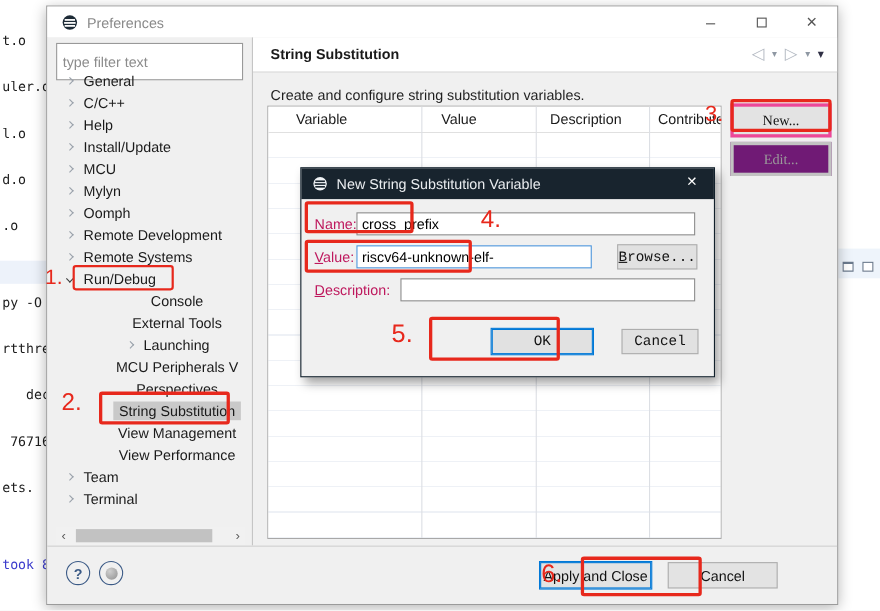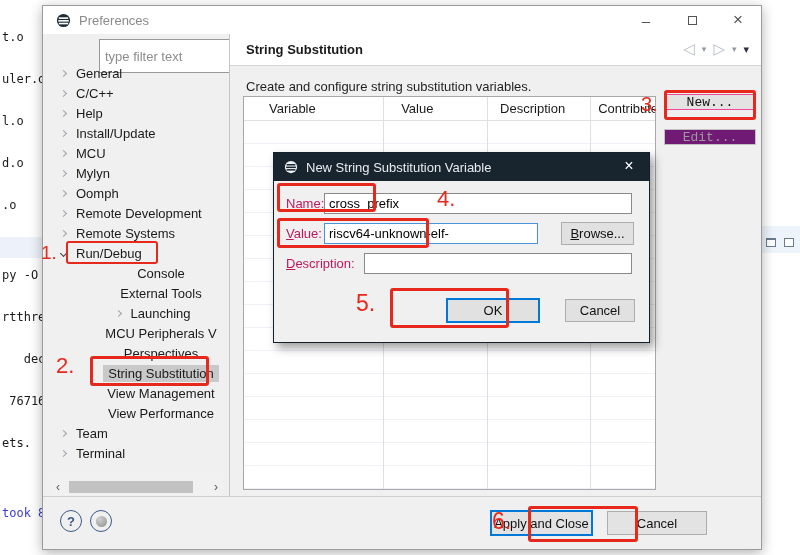--- a/index.html
+++ b/index.html
@@ -25,21 +25,21 @@
   .titlebar .appicon { margin-left:13px; width:15px; height:15px; }
   .titlebar .wtitle { margin-left:8px; font-size:13px; color:#8a8a8a; }
   .wctrls { position:absolute; right:0; top:0; height:28px; display:flex; }
   .wctrl { width:46px; height:28px; display:flex; align-items:center; justify-content:center; color:#555; font-size:15px; }
   .maxbox { width:9px; height:9px; border:1px solid #555; }
 
   
   .leftpane { position:absolute; left:0; top:28px; width:186px; bottom:53px; background:#f0f0f0; }
   .vsep { position:absolute; left:186px; top:28px; bottom:53px; width:1px; background:#c5c5c5; }
   .filter { position:absolute; left:8px; top:5px; width:170px; height:21px; border:1px solid #999;
-            background:#fff; font-size:13px; padding:16px 5px; color:#737373; font-family:"Liberation Sans",sans-serif;margin-left:48px; }
+            background:#fff; font-size:13px; padding:16px 5px; color:#737373; font-family:"Liberation Sans",sans-serif; }
   .filter::placeholder { color:#8c8c8c; }
   .tree { position:absolute; left:8px; top:29px; width:174px; }
   .trow { height:20px; display:flex; align-items:center; font-size:13px; white-space:nowrap; overflow:hidden; }
   .chev { width:5px; height:5px; border:solid #9aa2ab; border-width:0 1.4px 1.4px 0; display:inline-block;
           transform:rotate(-45deg); margin-right:10px; flex:0 0 auto; }
   .chev.exp { transform:rotate(45deg); border-color:#3c3c3c; }
   .lvl0 { padding-left:10px; }
   .lvl1 { padding-left:30px;justify-content:center; }
   .lvl1.noc { padding-left:46px; }
   .sel .tlabel { background:#c9c9c9; padding:1px 5px; }
@@ -56,22 +56,22 @@
   .nav-arr { color:#b3b9c2; font-size:15px; }
   .nav-dd  { color:#8f98a3; font-size:9px; }
   .nav-menu{ color:#2f2f44; font-size:11px; }
   .rp-desc { position:absolute; left:16px; top:45px; font-size:13px; color:#1f1f1f; }
   .vtable { position:absolute; left:13px; top:62px; width:413px; height:394px; background:#fff; border:1px solid #a8a8a8; }
   .thead { position:absolute; left:0; top:0; right:0; height:24px; background:#fff; border-bottom:1px solid #e0e0e0; display:flex;padding-left:18px; }
   .th { font-size:13px; padding:4px 0 0 7px; white-space:nowrap; overflow:hidden; }
   .tbody { position:absolute; left:0; top:24px; right:0; bottom:0;
            background:repeating-linear-gradient(#fff 0 22px, #eef1f6 22px 23px); }
   .colsep { position:absolute; top:0; bottom:0; width:1px; background:#dcdfe4; }
-  .side-btn { position:absolute; left:434px; width:92px; height:16px; font-size:13px;
-              font-family:Liberation Mono, monospace; border:1px solid #ec4899; background:#e3e3e3; color:#111; }
+  .side-btn { position:absolute; left:434px; width:92px; height:31px; font-size:13px;
+              font-family:Liberation Serif, serif; border:3px solid #ec4899; background:#e3e3e3; color:#111; }
   .side-btn.disabled { background:#701a75; border-color:#c2c2c2; color:#9b9b9b; }
 
   
   .bottombar { position:absolute; left:0; right:0; bottom:0; height:53px; background:#f0f0f0; border-top:1px solid #cfcfcf; }
   .circ { position:absolute; top:13px; width:22px; height:22px; border:1.5px solid #3b5a86; border-radius:50%;
           display:flex; align-items:center; justify-content:center; }
   .circ.help { left:17px; color:#3b5a86; font-weight:bold; font-size:13px; }
   .circ.rec { left:47px; }
   .rec-dot { width:11px; height:11px; border-radius:50%; background:radial-gradient(circle at 35% 30%, #cfcfcf, #8f8f8f); }
   .foot-btn { position:absolute; top:14px; height:24px; font-size:13px; font-family:"Liberation Sans",sans-serif;
@@ -84,21 +84,21 @@
          border:1px solid #11202b; box-shadow:4px 5px 9px rgba(0,0,0,.38); z-index:20;margin-left:41px; }
   .dlg-tb { position:absolute; left:0; top:0; right:0; height:28px; background:#18242e; display:flex; align-items:center; }
   .dlg-tb .appicon { margin-left:10px; width:14px; height:14px; }
   .dlg-title { margin-left:8px; font-size:13px; color:#e9ecef; }
   .dlg-close { position:absolute; right:10px; top:4px; color:#fff; font-size:16px; width:20px; text-align:center; }
   .dlg-label { position:absolute; left:12px; font-size:13px; color:#be185d; }
   .dlg-label::first-letter { text-decoration:underline; }
   .dlg-input { position:absolute; height:21px; border:1px solid #8a8a8a; background:#fff; font-size:13px;
                padding:0 4px; font-family:"Liberation Sans",sans-serif; color:#000; }
   .dlg-input.focus { border:1px solid #4a93d9; }
-  .dlg-btn { position:absolute; height:23px; font-size:13px; font-family:Liberation Sans, sans-serif;
+  .dlg-btn { position:absolute; height:23px; font-size:13px; font-family:Liberation Mono, monospace;
              border:1px solid #adadad; background:#e1e1e1; color:#111; }
   .dlg-btn.def { border:1px solid #0078d7; outline:1.5px solid #0078d7; }
   .dlg-btn.browse::first-letter { text-decoration:underline; }
 
   
   .abox { position:absolute; border:3px solid #e7281c; border-radius:3px; z-index:30; }
   .anum { position:absolute; color:#e7281c; z-index:30; font-family:"Liberation Sans",sans-serif; }
 </style>
 </head>
 <body>

